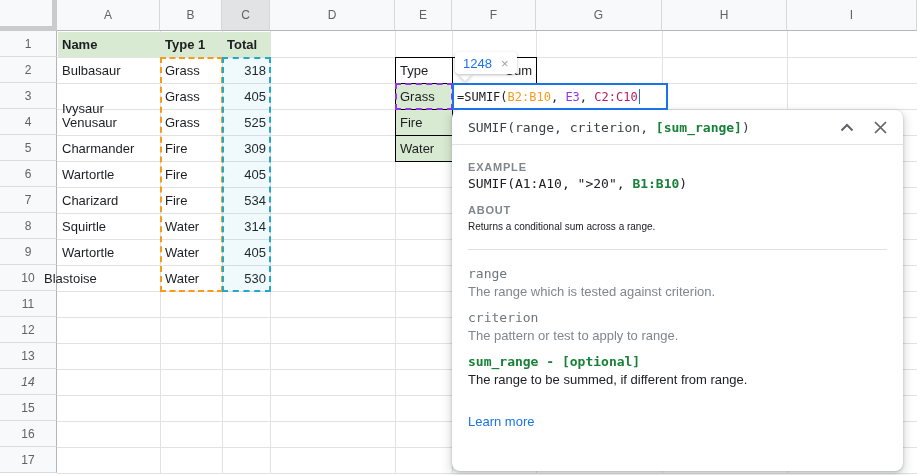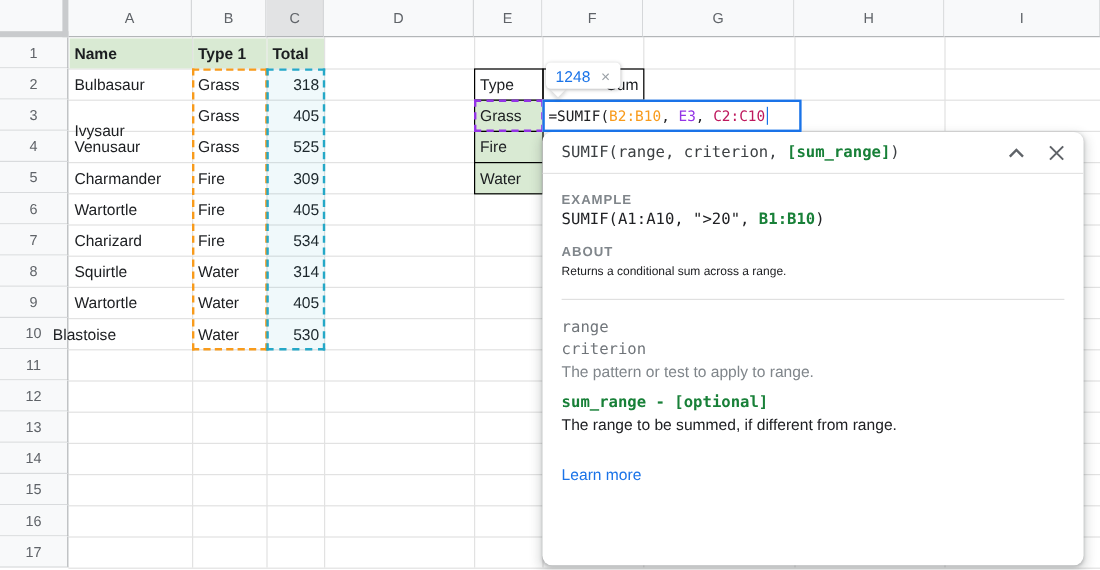--- a/index.html
+++ b/index.html
@@ -113,21 +113,21 @@
       <div class="row-hdr" style="top: 109px;">4</div>
       <div class="row-hdr" style="top: 135px;">5</div>
       <div class="row-hdr" style="top: 161px;">6</div>
       <div class="row-hdr" style="top: 187px;">7</div>
       <div class="row-hdr" style="top: 213px;">8</div>
       <div class="row-hdr" style="top: 239px;">9</div>
       <div class="row-hdr" style="top: 265px;">10</div>
       <div class="row-hdr" style="top: 291px;">11</div>
       <div class="row-hdr" style="top: 317px;">12</div>
       <div class="row-hdr" style="top: 343px;">13</div>
-      <div class="row-hdr" style="top: 369px;">14</div>
+      <div class="row-hdr" style="top: 369px; font-style: italic;">14</div>
       <div class="row-hdr" style="top: 395px;">15</div>
       <div class="row-hdr" style="top: 421px;">16</div>
       <div class="row-hdr" style="top: 447px;">17</div>
       <div class="cell bold bg-green" style="left: 58px; top: 32px; width: 102px; height: 25px;">Name</div>
       <div class="cell bold bg-green" style="left: 161px; top: 32px; width: 61px; height: 25px;">Type 1</div>
       <div class="cell bold bg-green" style="left: 223px; top: 32px; width: 47px; height: 25px;">Total</div>
       <div class="cell" style="left: 58px; top: 58px; width: 102px; height: 25px;">Bulbasaur</div>
       <div class="cell" style="left: 161px; top: 58px; width: 61px; height: 25px;">Grass</div>
       <div class="cell right" style="left: 223px; top: 58px; width: 47px; height: 25px;">318</div>
       <div class="cell" style="left: 58px; top: 96px; width: 102px; height: 25px;">Ivysaur</div>
@@ -196,20 +196,21 @@
     <div class="popup-body">
       <div class="sec-label">EXAMPLE</div>
       <div class="mono example-line">
         <span>SUMIF(A1:A10, "&gt;20", </span><span class="opt">B1:B10</span><span>)</span>
       </div>
       <div class="sec-label">ABOUT</div>
       <div class="about-text">Returns a conditional sum across a range.</div>
       <div class="divider"></div>
 
       <div class="mono arg-name">range</div>
+      <div class="arg-desc">The range which is tested against criterion.</div>
 
       <div class="mono arg-name">criterion</div>
       <div class="arg-desc">The pattern or test to apply to range.</div>
 
       <div class="mono arg-name optional">
         <span>sum_range</span><span> - [optional]</span>
       </div>
       <div class="arg-desc dark">The range to be summed, if different from range.</div>
 
       <a class="learn-more">Learn more</a>

